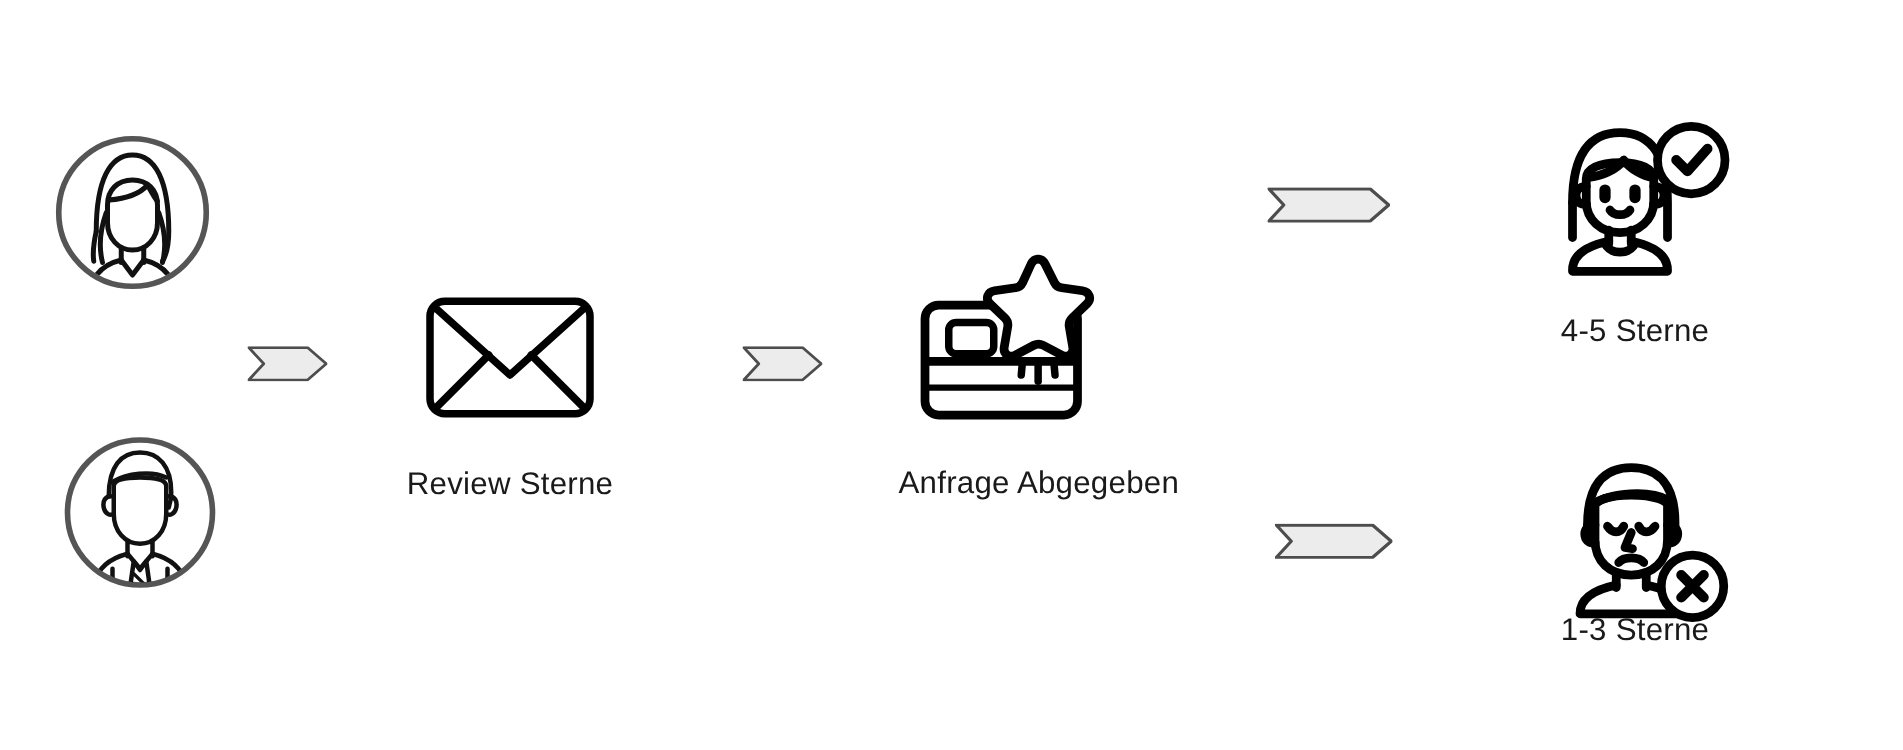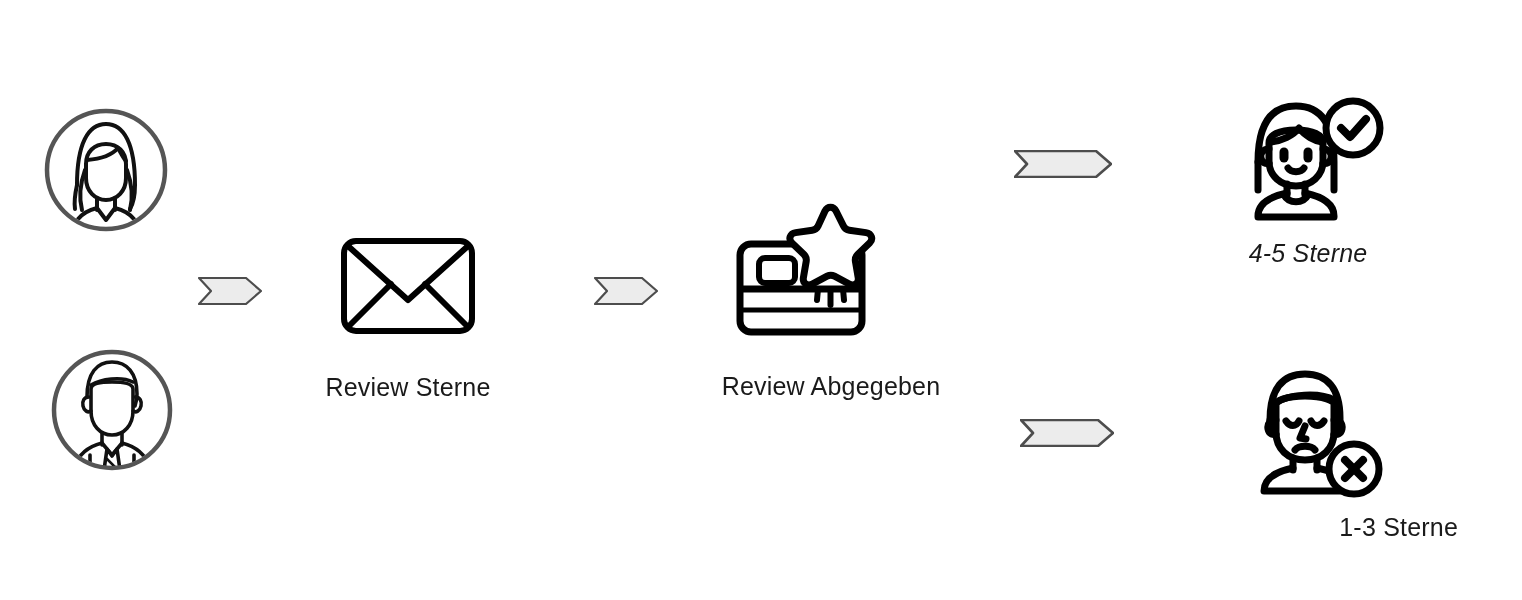--- a/index.html
+++ b/index.html
@@ -162,21 +162,21 @@
                L57 40
                C53 36.1 55 30.4 60.6 29.6
                L77.3 27.2
                C79.8 26.9 82 25.3 83.1 23 Z" fill="#ffffff" stroke="#000000" stroke-width="7" stroke-linejoin="round"></path>
 
       <path d="M83 86 L82 97" stroke="#000000" stroke-width="6" stroke-linecap="round"></path>
       <path d="M95.5 89 L95.5 102" stroke="#000000" stroke-width="6" stroke-linecap="round"></path>
       <path d="M108 86 L109 97" stroke="#000000" stroke-width="6" stroke-linecap="round"></path>
     </svg>
   </div>
-  <div class="caption" style="left:681px; top:373px; width:300px;">Review Abgegeben</div>
+  <div class="caption" style="left:681px; top:373px; width:300px;">Anfrage Abgegeben</div>
 
   <div class="arrow" style="left:1014px; top:150px;">
     <svg width="98" height="28" viewBox="0 0 98 28">
       <polygon points="1,1 82,1 97,14 82,27 1,27 13,14" fill="#ececec" stroke="#4d4d4d" stroke-width="2.6" stroke-linejoin="round"></polygon>
     </svg>
   </div>
 
   <div class="icon-box" style="left:1243px; top:98px;">
     <svg width="140" height="122" viewBox="0 0 140 122">
       <g fill="none" stroke="#000000" stroke-width="7" stroke-linecap="round" stroke-linejoin="round">
@@ -203,21 +203,21 @@
         <path d="M44 95 C25 99 15 106 15 118 L15 119 L91 119 L91 118
                  C91 106 81 99 62 95"></path>
 
         <path d="M41 97 C46 106 60 106 65 97"></path>
       </g>
 
       <circle cx="110" cy="30" r="27" fill="#ffffff" stroke="#000000" stroke-width="7"></circle>
       <path d="M98 30 L107 39 L123 21" fill="none" stroke="#000000" stroke-width="8" stroke-linecap="round" stroke-linejoin="round"></path>
     </svg>
   </div>
-  <div class="caption" style="left:1158px; top:240px; width:300px;font-style:italic;">4-5 Sterne</div>
+  <div class="caption" style="left:1158px; top:252px; width:300px;">4-5 Sterne</div>
 
   <div class="arrow" style="left:1020px; top:419px;">
     <svg width="94" height="28" viewBox="0 0 94 28">
       <polygon points="1,1 78,1 93,14 78,27 1,27 13,14" fill="#ececec" stroke="#4d4d4d" stroke-width="2.6" stroke-linejoin="round"></polygon>
     </svg>
   </div>
 
   <div class="icon-box" style="left:1248px; top:368px;">
     <svg width="140" height="126" viewBox="0 0 140 126">
       <g fill="none" stroke="#000000" stroke-width="7" stroke-linecap="round" stroke-linejoin="round">
@@ -244,15 +244,15 @@
 
         <path d="M45 100 C26 104 16 111 16 123 L104 123
                  C104 111 88 104 69 100"></path>
       </g>
 
       <circle cx="106" cy="101" r="25" fill="#ffffff" stroke="#000000" stroke-width="7"></circle>
       <path d="M97 92 L115 110" fill="none" stroke="#000000" stroke-width="8" stroke-linecap="round"></path>
       <path d="M115 92 L97 110" fill="none" stroke="#000000" stroke-width="8" stroke-linecap="round"></path>
     </svg>
   </div>
-  <div class="caption" style="left:1158px; top:514px; width:300px;text-align:right;">1-3 Sterne</div>
+  <div class="caption" style="left:1158px; top:491px; width:300px;">1-3 Sterne</div>
 
 </div>
 
 </body></html>

